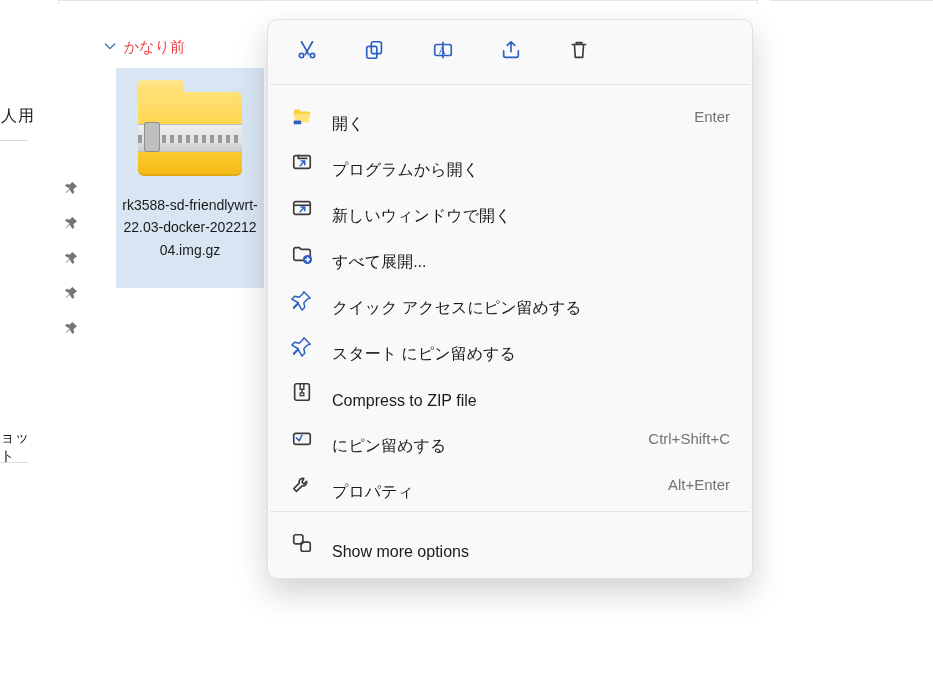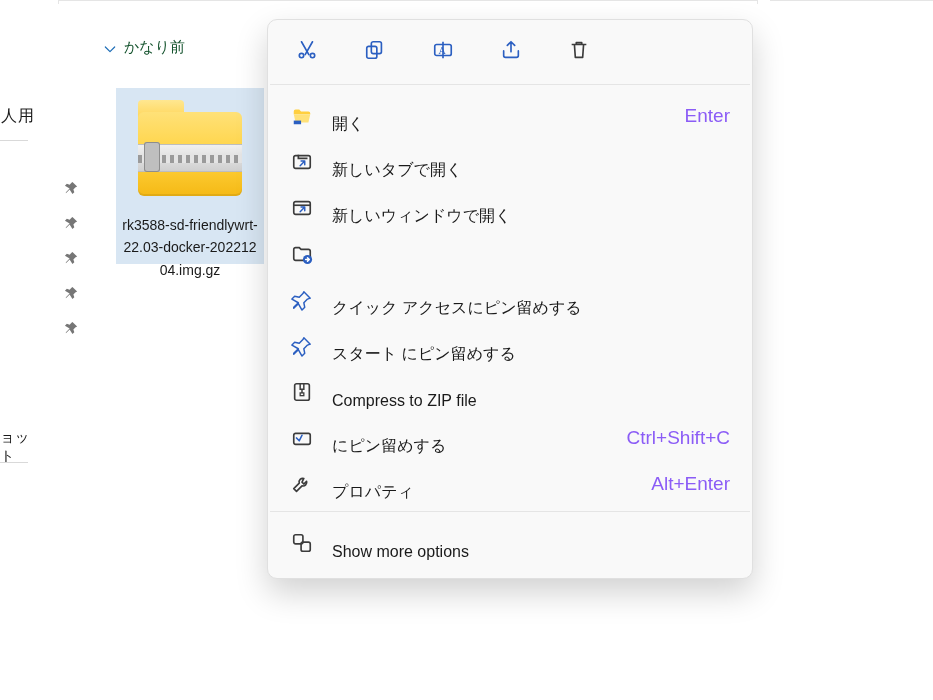--- a/index.html
+++ b/index.html
@@ -39,28 +39,28 @@
     border-top: 1px solid #e5e5e5; border-left: 1px solid #e5e5e5;
     border-right: 1px solid #e5e5e5;
   }
   .panel-border {
     position: absolute; left: 770px; top: 0; width: 163px; height: 4px;
     border-top: 1px solid #e5e5e5;
   }
 
   .group-header {
     position: absolute; left: 102px; top: 38px;
-    display: flex; align-items: flex-end; gap: 6px;
-    font-size: 15px; color: #14532d;
+    display: flex; align-items: flex-start; gap: 6px;
+    font-size: 15px; color: #ef4444;
   }
   .group-header .chevron { width: 16px; height: 16px; color: #1f6eb7; }
 
   .file-item {
-    position: absolute; left: 116px; top: 68px; width: 148px; height: 176px;
-    background: #d8e6f3; text-align: center; padding-top: 8px; margin-top: 20px;
+    position: absolute; left: 116px; top: 68px; width: 148px; height: 220px;
+    background: #d8e6f3; text-align: center; padding-top: 8px;
   }
   .file-icon { width: 108px; height: 108px; margin: 0 auto 10px; position: relative; }
   .folder-body {
     position: absolute; left: 2px; top: 16px; width: 104px; height: 84px;
     border-radius: 6px;
     background: linear-gradient(180deg, #ffe178 0%, #ffd23e 55%, #f5b915 100%);
     box-shadow: inset 0 -2px 0 rgba(0,0,0,0.08);
   }
   .folder-tab {
     position: absolute; left: 2px; top: 4px; width: 46px; height: 18px;
@@ -106,21 +106,21 @@
   .menu-sep { height: 1px; background: #e5e5e5; margin: 2px 2px; }
   .mlist { padding: 6px 4px 2px; }
   .mitem {
     display: flex; align-items: center; height: 46px; padding: 0 18px;
     border-radius: 6px; gap: 18px; font-size: 16px;
   }
   .mitem .micon { width: 24px; height: 24px; display: flex;
     align-items: center; justify-content: center; color: #2b5fc1; flex: none; }
   .mitem .micon.gray { color: #3c3c3c; }
   .mitem .mtext { flex: 1 1 auto; margin-top: 17px; }
-  .mitem .accel { color: #8b5cf6; font-size: 19px; }
+  .mitem .accel { color: #737373; font-size: 15px; }
   .mitem .sub { width: 16px; height: 16px; color: #6e6e6e; }
   .micon svg { width: 22px; height: 22px; }
 
 </style>
 </head>
 <body>
 
 <svg width="0" height="0" style="position:absolute">
   <defs>
     <g id="i-cut">
@@ -301,36 +301,37 @@
         </span>
       <span class="mtext">開く</span>
       <span class="accel">Enter</span>
     </div>
     <div class="mitem">
       <span class="micon gray">
           <svg viewBox="0 0 24 24">
             <use href="#i-newtab"></use>
           </svg>
         </span>
-      <span class="mtext">新しいタブで開く</span>
+      <span class="mtext">プログラムから開く</span>
     </div>
     <div class="mitem">
       <span class="micon gray">
           <svg viewBox="0 0 24 24">
             <use href="#i-newwin"></use>
           </svg>
         </span>
       <span class="mtext">新しいウィンドウで開く</span>
     </div>
     <div class="mitem">
       <span class="micon gray">
           <svg viewBox="0 0 24 24">
             <use href="#i-extract"></use>
           </svg>
         </span>
+      <span class="mtext">すべて展開...</span>
     </div>
     <div class="mitem">
       <span class="micon">
           <svg viewBox="0 0 24 24">
             <use href="#i-pin"></use>
           </svg>
         </span>
       <span class="mtext">クイック アクセスにピン留めする</span>
     </div>
     <div class="mitem">

